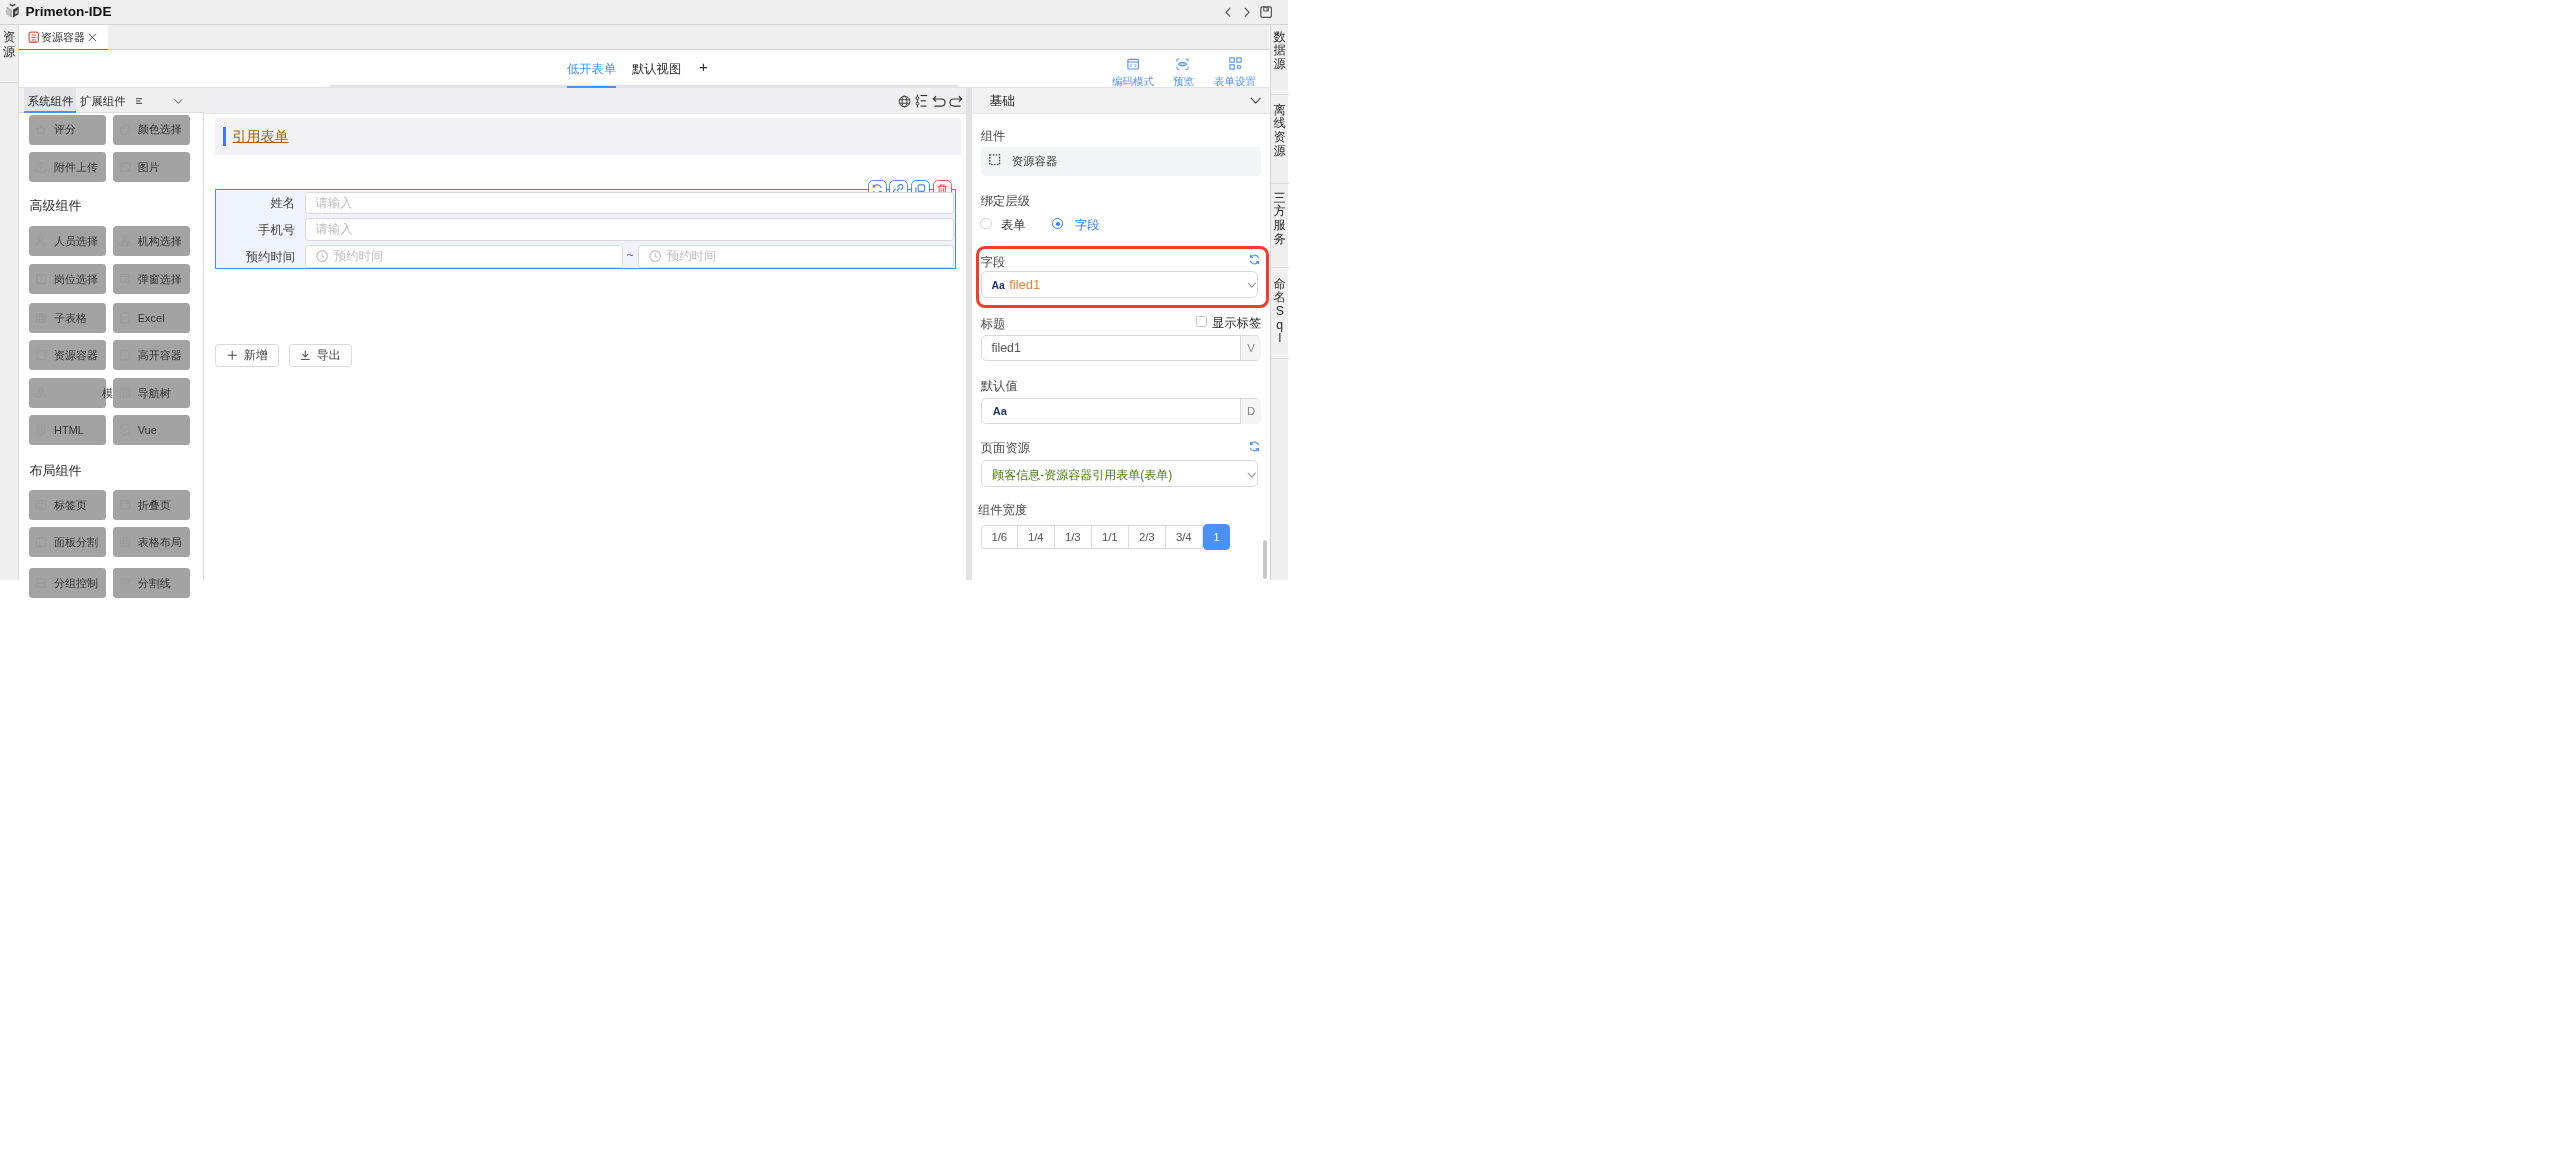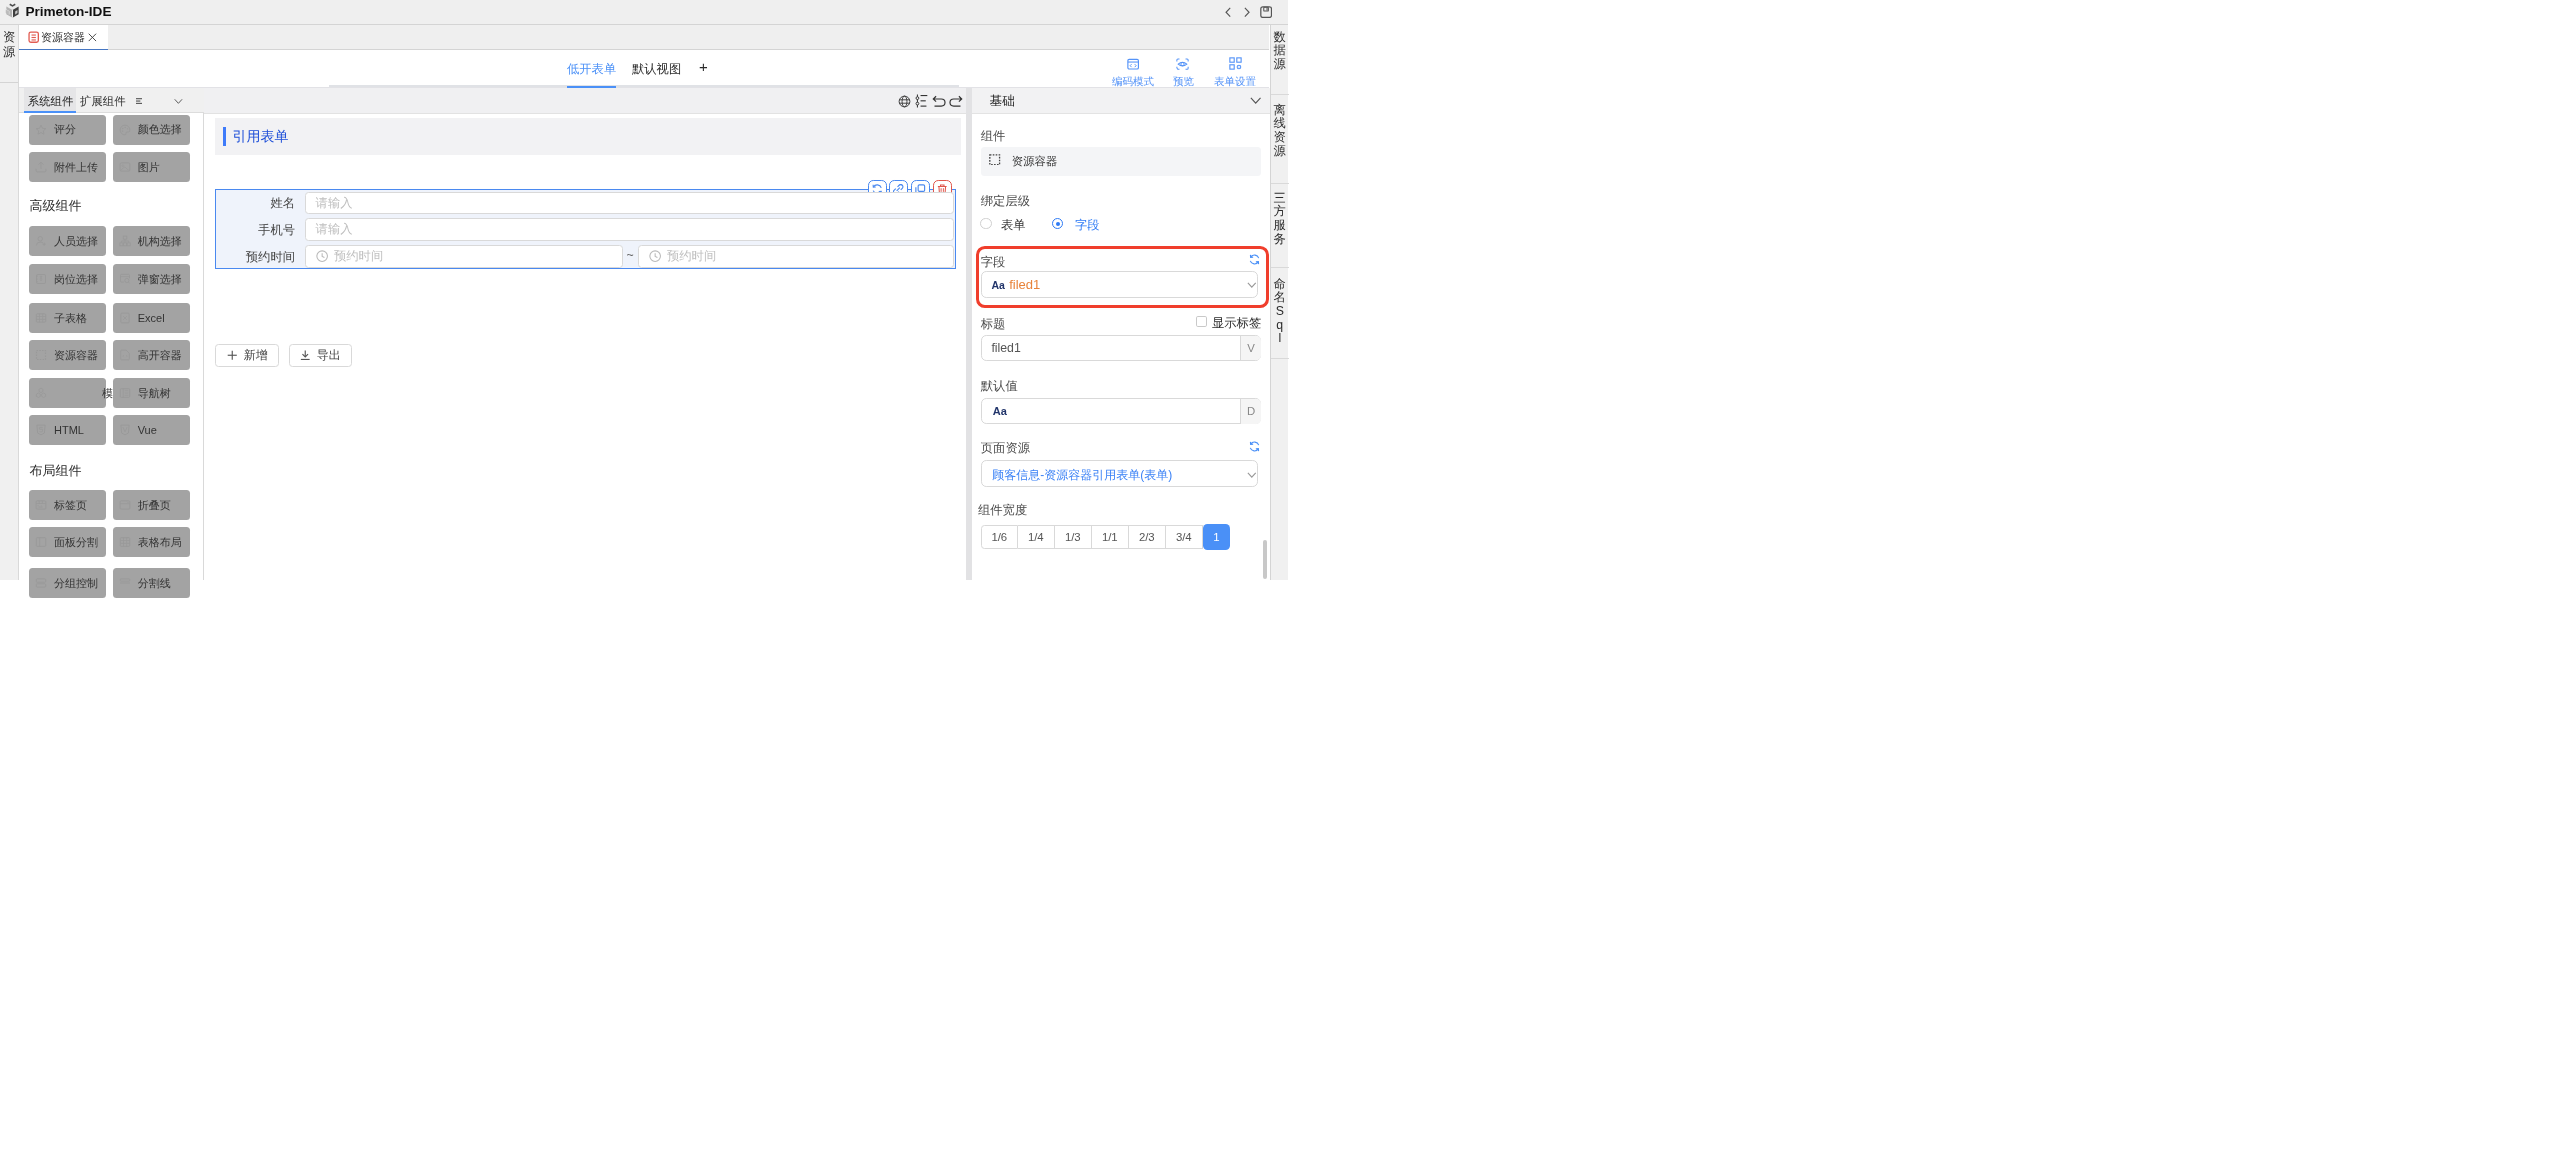--- a/index.html
+++ b/index.html
@@ -316,21 +316,21 @@
       </svg>
   <svg class="abs" style="left:728px;top:6.1px;" width="15" height="14" viewBox="0 0 17 16">
         <path d="M4.6,2.6 L1.4,5.7 L4.6,8.8 M1.9,5.7 L10.5,5.7 Q14.8,5.7 14.8,9.75 Q14.8,13.8 10.5,13.8 L2.8,13.8" stroke="#333" stroke-width="1.35" fill="none"></path>
       </svg>
   <svg class="abs" style="left:744px;top:6.1px;" width="15" height="14" viewBox="0 0 17 16">
         <path d="M12.4,2.6 L15.6,5.7 L12.4,8.8 M15.1,5.7 L6.5,5.7 Q2.2,5.7 2.2,9.75 Q2.2,13.8 6.5,13.8 L14.2,13.8" stroke="#333" stroke-width="1.35" fill="none"></path>
       </svg>
 
   <div class="abs" style="left:10.5px;top:30px;width:746px;height:37px;background:#f2f2f4;">
     <div class="abs" style="left:8.7px;top:9.2px;width:2.4px;height:18.4px;background:#3e7bfa;"></div>
-    <div class="abs" style="left:18px;top:10px;font-size:14px;color:#1d4ed8;">引用表单</div>
+    <div class="abs" style="left:18px;top:10px;font-size:14px;color:#a16207;text-decoration:underline;">引用表单</div>
   </div>
 
   <div class="abs" style="left:11px;top:101px;width:741px;height:80px;background:#eff3fb;border:1.3px solid #4a89f0;"></div>
 
   <div class="abs fbtn" style="left:664px;top:92px;">
         <svg width="10.5" height="10.5" viewBox="0 0 12 12">
           <path d="M10.6,4.4 A5,5 0 0 0 1.6,3.4 M1.4,7.6 A5,5 0 0 0 10.4,8.6" stroke="#4a89f0" stroke-width="1.3" fill="none"></path>
           <path d="M1.3,0.8 L1.5,3.6 L4.3,3.4" stroke="#4a89f0" stroke-width="1.3" fill="none"></path>
           <path d="M10.7,11.2 L10.5,8.4 L7.7,8.6" stroke="#4a89f0" stroke-width="1.3" fill="none"></path>
         </svg>
@@ -462,21 +462,21 @@
     <div class="abs" style="left:258px;top:0;width:21.5px;height:24.6px;background:#f5f5f5;border-left:0.9px solid #d9d9d9;border-radius:0 4.4px 4.4px 0;text-align:center;line-height:24.6px;font-size:11.4px;color:#888;">D</div>
   </div>
 
   <div class="abs plab" style="left:8.8px;top:352px;">页面资源</div>
   <svg class="abs" style="left:277px;top:353px;" width="11" height="11" viewBox="0 0 13 13">
         <path d="M11.5,4.9 A5.3,5.3 0 0 0 2,3.7 M1.5,8.1 A5.3,5.3 0 0 0 11,9.3" stroke="#4a90f7" stroke-width="1.3" fill="none"></path>
         <path d="M1.7,1 L1.9,4 L4.9,3.7" stroke="#4a90f7" stroke-width="1.3" fill="none"></path>
         <path d="M11.3,12 L11.1,9 L8.1,9.3" stroke="#4a90f7" stroke-width="1.3" fill="none"></path>
       </svg>
   <div class="abs" style="left:9.2px;top:372px;width:277px;height:27px;background:#fff;border:0.9px solid #d9d9d9;border-radius:5.3px;">
-    <div class="abs" style="left:10px;top:5.7px;font-size:12px;color:#3b82f6;">顾客信息-资源容器引用表单(表单)</div>
+    <div class="abs" style="left:10px;top:5.7px;font-size:12px;color:#4d7c0f;">顾客信息-资源容器引用表单(表单)</div>
     <svg class="abs" style="left:265px;top:10.5px;" width="9.6" height="7" viewBox="0 0 11 8">
           <path d="M1,1 L5.5,6 L10,1" stroke="#999" stroke-width="1.3" fill="none"></path>
         </svg>
   </div>
 
   <div class="abs plab" style="left:6px;top:414px;">组件宽度</div>
   <div class="abs wgrp" style="left:8.8px;top:437px;">
     <div class="wcell" style="border-radius:3.5px 0 0 3.5px;">1/6</div>
         <div class="wcell">1/4</div>
         <div class="wcell">1/3</div>

